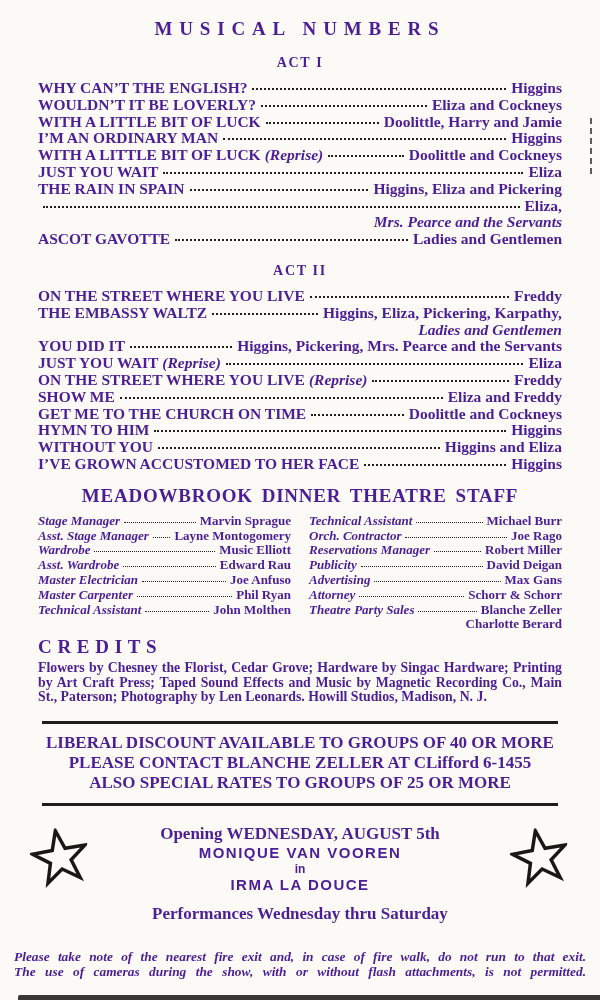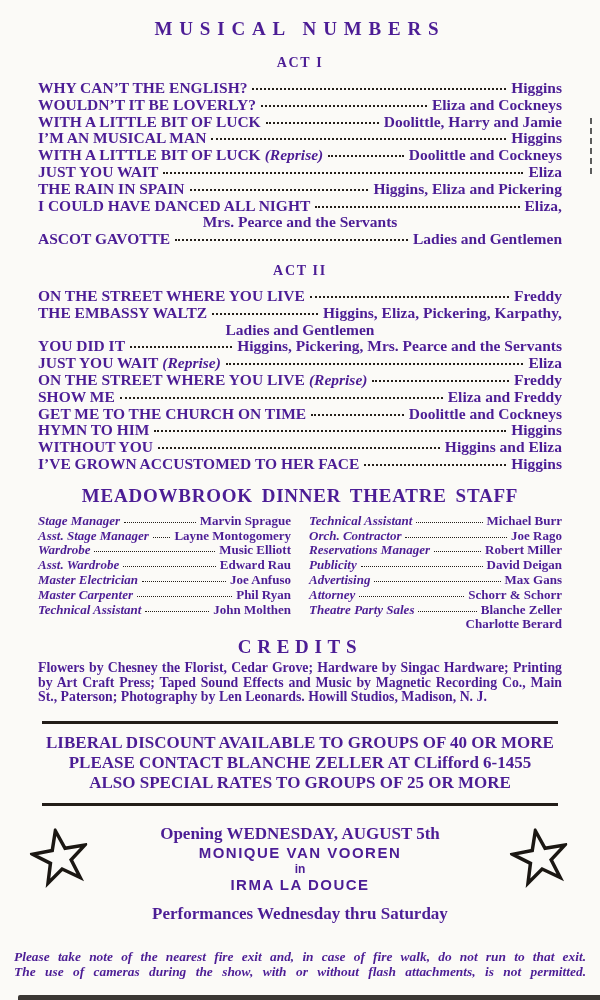--- a/index.html
+++ b/index.html
@@ -9,33 +9,33 @@
     font-family:"Liberation Serif", serif; font-weight:bold;
   }
   .main { padding:18px 38px 0 38px; }
 
   .h-title { text-align:center; font-size:19px; line-height:22px;
     letter-spacing:0.36em; margin:0 0 12px 0; }
   .h-act { text-align:center; font-size:14px; line-height:22px;
     letter-spacing:0.12em; margin:8px 0 6px 0; }
   .h-staff { text-align:center; font-size:19px; line-height:22px;
     letter-spacing:0.04em; word-spacing:0.18em; margin:12px 0 7px 0; }
-  .h-credits { text-align:center; font-size:19px; line-height:22px;
+  .h-credits { font-size:19px; line-height:22px;
     letter-spacing:0.3em; margin:4px 0 3px 0; }
 
   .songs { }
   .song-row { display:flex; align-items:baseline; font-size:15.5px;
     line-height:16.8px; white-space:nowrap; }
   .song-title { }
   .reprise { font-style:italic; margin-left:4px; }
   .reprise:empty { display:none; }
   .leader { flex:1; min-width:10px; margin:0 5px;
     border-bottom:2px dotted #241f1a; transform:translateY(-3px); }
   .performers { }
-  .cont-line { text-align:center; font-size:15.5px; line-height:16.8px; }
+  .cont-line { text-align:right; font-size:15.5px; line-height:16.8px;font-style:italic; }
 
   .staff-cols { display:flex; gap:18px; margin-top:6px; }
   .staff-col { flex:1; min-width:0; }
   .staff-row { display:flex; align-items:baseline; font-size:13px;
     line-height:14.8px; white-space:nowrap; }
   .staff-role { font-style:italic; }
   .staff-leader { flex:1; min-width:6px; margin:0 4px;
     border-bottom:1.5px dotted #241f1a; transform:translateY(-2px); }
   .staff-cont { text-align:right; font-size:13px; line-height:14.8px; }
 
@@ -88,41 +88,40 @@
         <span class="song-title">WOULDN’T IT BE LOVERLY?</span>
         <span class="leader"></span>
         <span class="performers">Eliza and Cockneys</span>
       </div>
       <div class="song-row">
         <span class="song-title">WITH A LITTLE BIT OF LUCK</span>
         <span class="leader"></span>
         <span class="performers">Doolittle, Harry and Jamie</span>
       </div>
       <div class="song-row">
-        <span class="song-title">I’M AN MUSICAL MAN</span>
+        <span class="song-title">I’M AN ORDINARY MAN</span>
         <span class="leader"></span>
         <span class="performers">Higgins</span>
       </div>
       <div class="song-row">
         <span class="song-title"><span>WITH A LITTLE BIT OF LUCK</span><span class="reprise">(Reprise)</span></span>
         <span class="leader"></span>
         <span class="performers">Doolittle and Cockneys</span>
       </div>
       <div class="song-row">
         <span class="song-title">JUST YOU WAIT</span>
         <span class="leader"></span>
         <span class="performers">Eliza</span>
       </div>
       <div class="song-row">
         <span class="song-title">THE RAIN IN SPAIN</span>
         <span class="leader"></span>
         <span class="performers">Higgins, Eliza and Pickering</span>
       </div>
       <div class="song-row">
-        <span class="song-title">I COULD HAVE DANCED ALL NIGHT</span>
         <span class="leader"></span>
         <span class="performers">Eliza,</span>
       </div>
       <div class="cont-line">Mrs. Pearce and the Servants</div>
       <div class="song-row">
         <span class="song-title">ASCOT GAVOTTE</span>
         <span class="leader"></span>
         <span class="performers">Ladies and Gentlemen</span>
       </div>
     </div>

